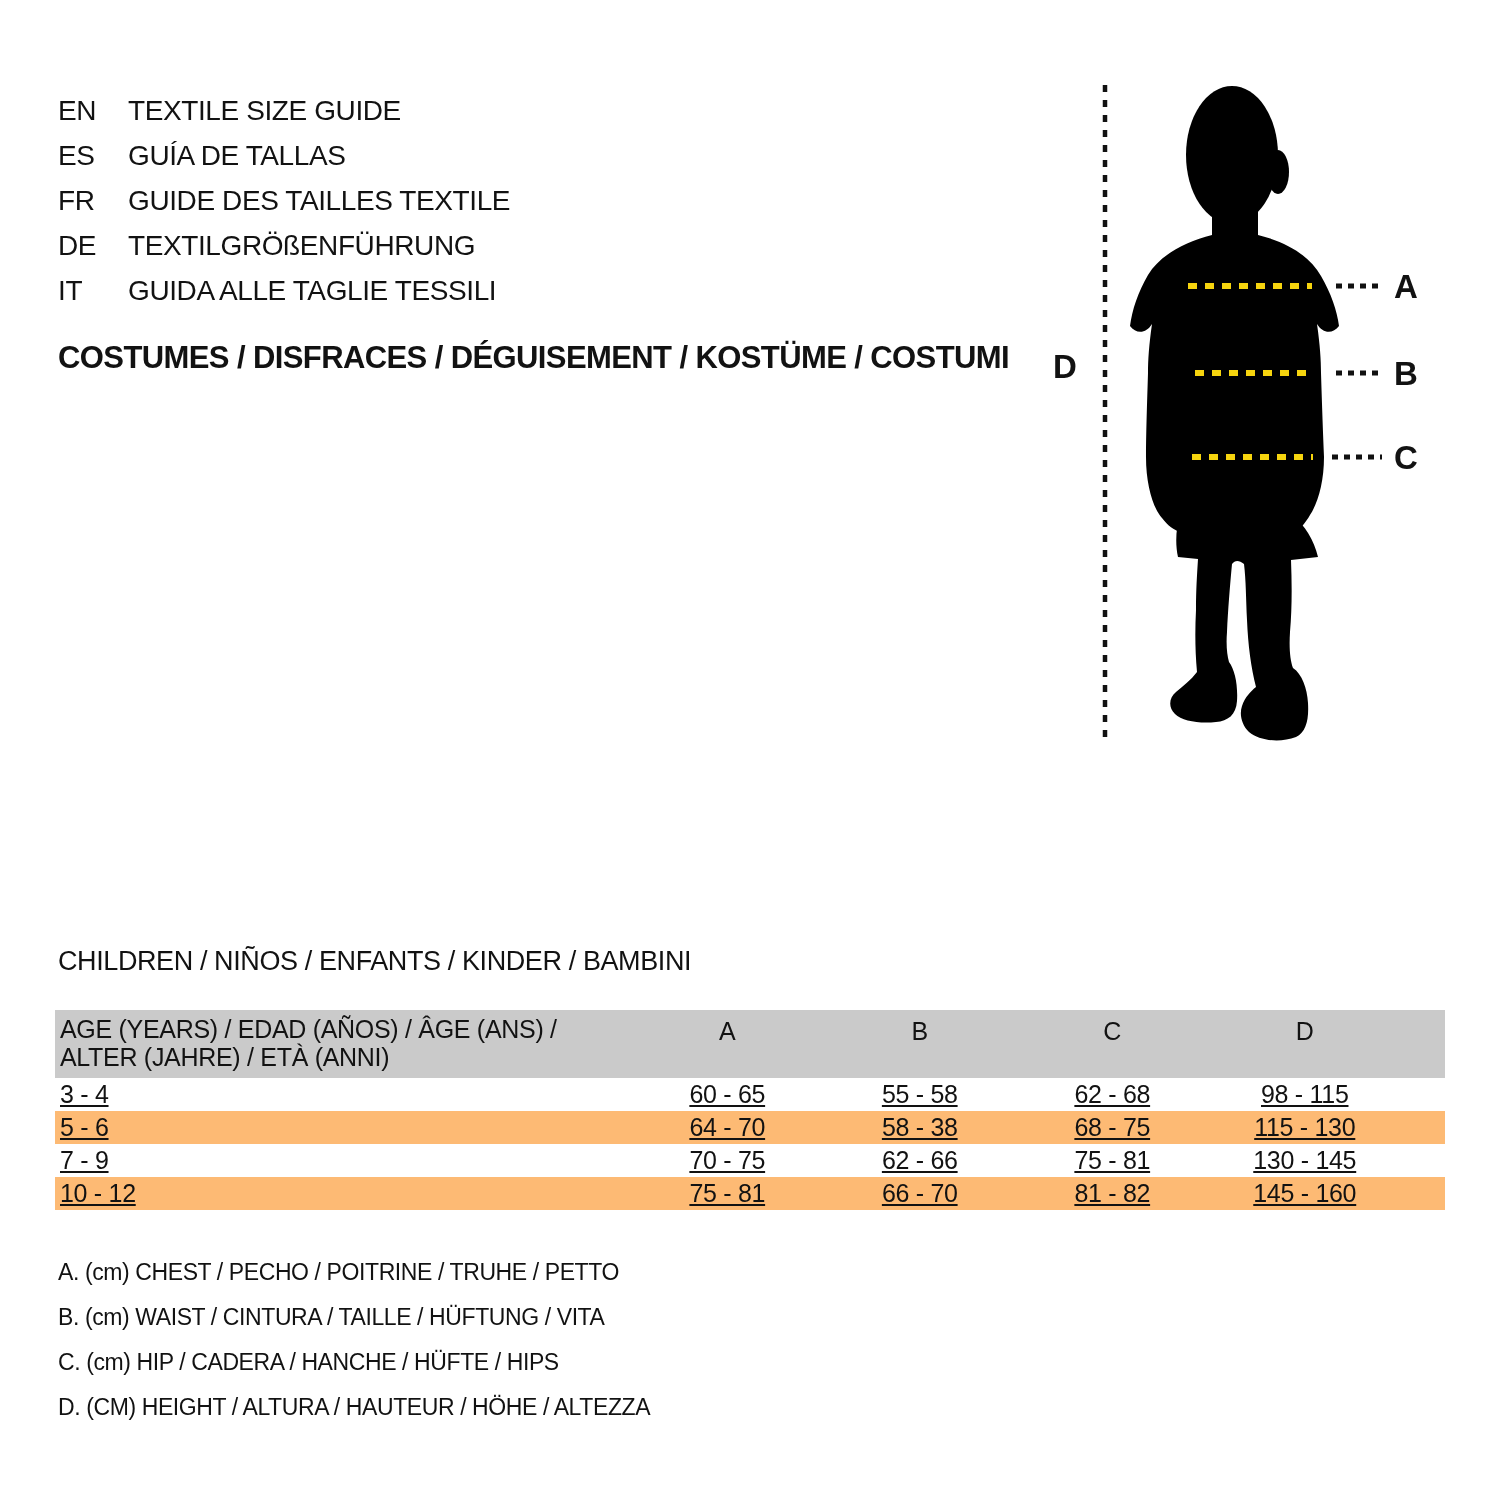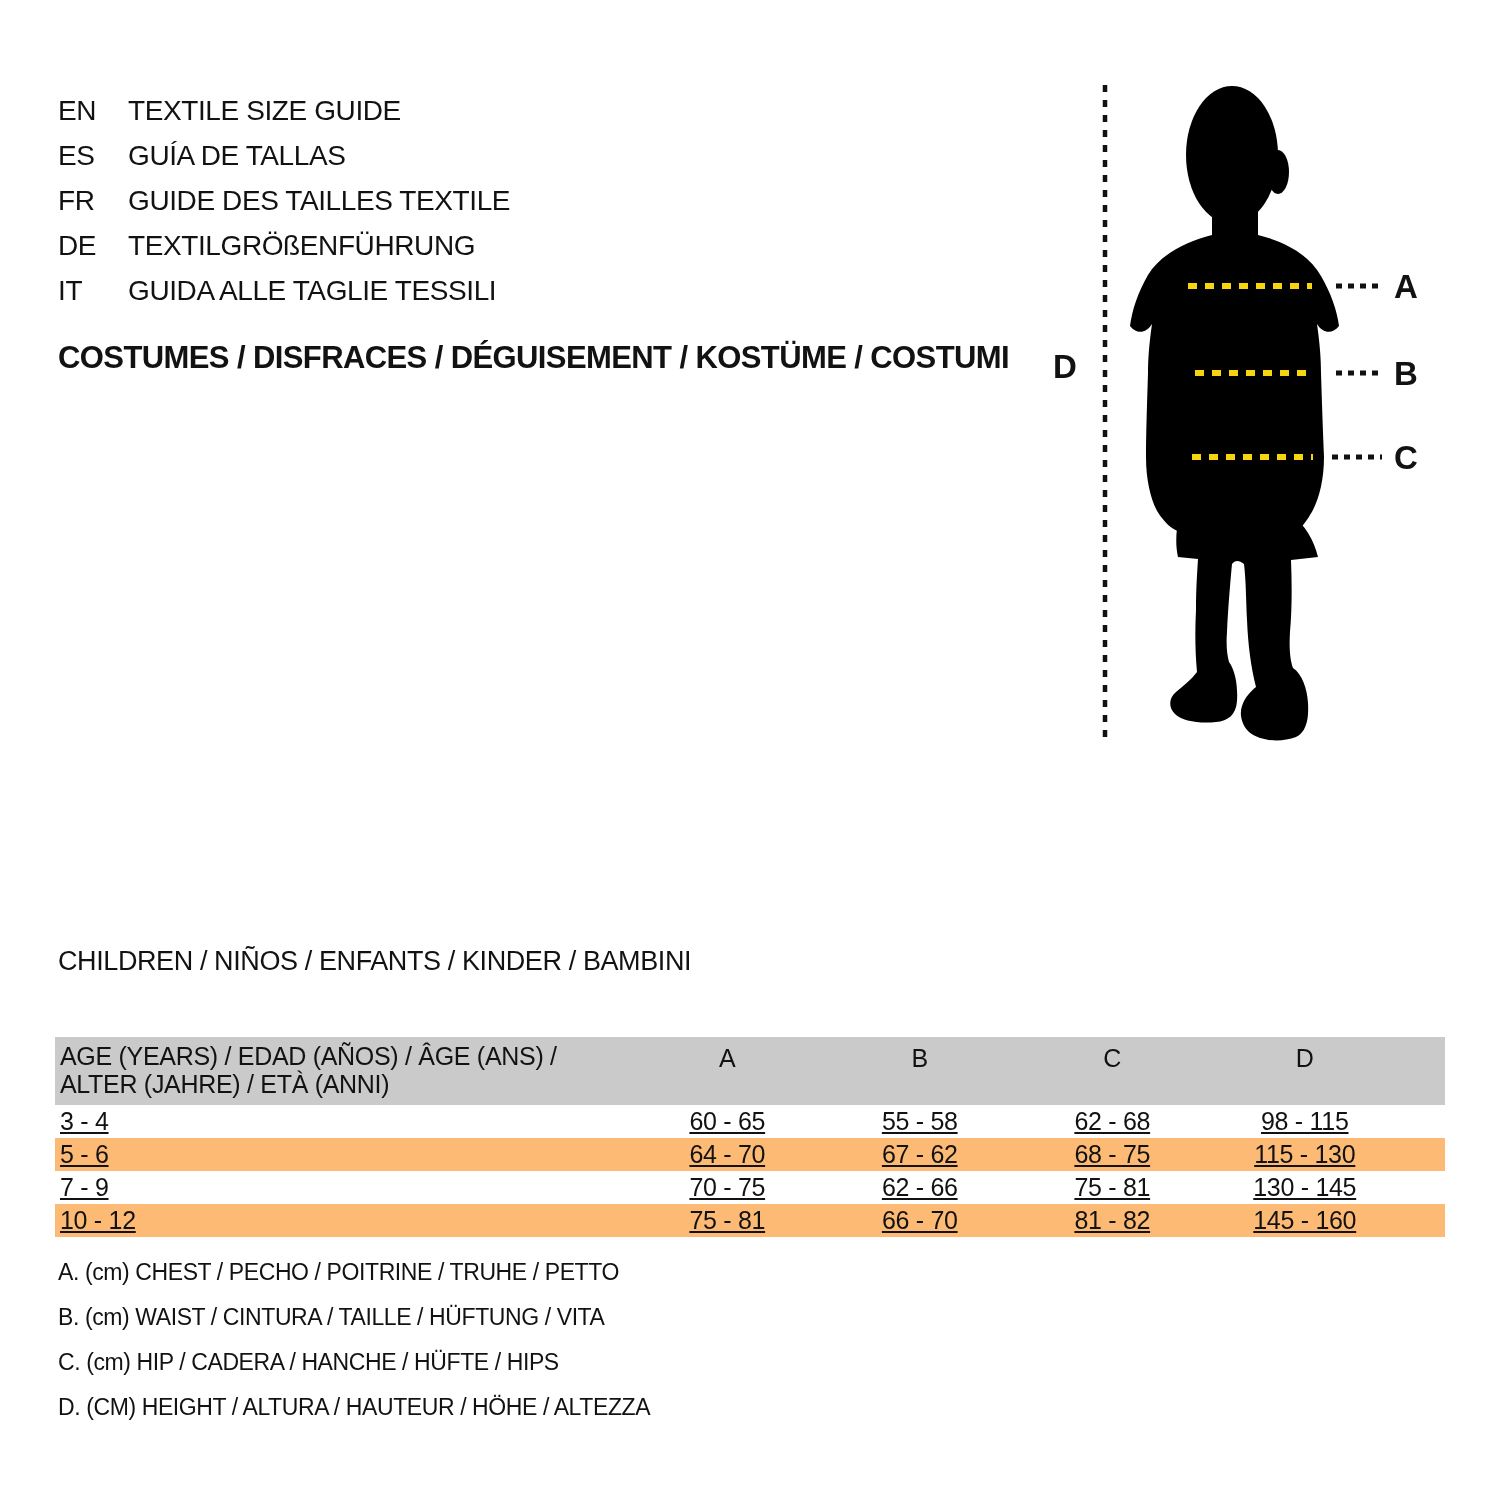--- a/index.html
+++ b/index.html
@@ -28,21 +28,21 @@
   .figure svg{position:absolute;left:0;top:0;}
   .measure-label{position:absolute;font-size:33px;font-weight:bold;line-height:1;}
   .label-d{left:13px;top:290px;}
   .label-a{left:354px;top:210px;}
   .label-b{left:354px;top:297px;}
   .label-c{left:354px;top:381px;}
 
   
   .table-title{position:absolute;left:58px;top:946px;font-size:27px;letter-spacing:-0.4px;white-space:nowrap;}
 
-  .size-table{position:absolute;left:55px;top:1010px;width:1390px;font-size:25px;letter-spacing:-0.3px;margin-top:27px;}
+  .size-table{position:absolute;left:55px;top:1010px;width:1390px;font-size:25px;letter-spacing:-0.3px;}
   .thead{
     background:#cacaca;
     display:flex;align-items:flex-start;
     padding:5px 44px 7px 0;
   }
   .thead .col-age{line-height:28px;}
   .trow{display:flex;align-items:center;height:33px;padding-right:44px;text-decoration:underline;}
   .trow.alt{background:#fdba74;}
   .col-age{flex:0 0 576px;padding-left:5px;box-sizing:border-box;}
   .col-val{flex:1 1 0;text-align:center;}
@@ -172,21 +172,21 @@
     <div class="trow">
       <div class="col-age">3 - 4</div>
       <div class="col-val">60 - 65</div>
       <div class="col-val">55 - 58</div>
       <div class="col-val">62 - 68</div>
       <div class="col-val">98 - 115</div>
     </div>
     <div class="trow alt">
       <div class="col-age">5 - 6</div>
       <div class="col-val">64 - 70</div>
-      <div class="col-val">67 - 62</div>
+      <div class="col-val">58 - 38</div>
       <div class="col-val">68 - 75</div>
       <div class="col-val">115 - 130</div>
     </div>
     <div class="trow">
       <div class="col-age">7 - 9</div>
       <div class="col-val">70 - 75</div>
       <div class="col-val">62 - 66</div>
       <div class="col-val">75 - 81</div>
       <div class="col-val">130 - 145</div>
     </div>

